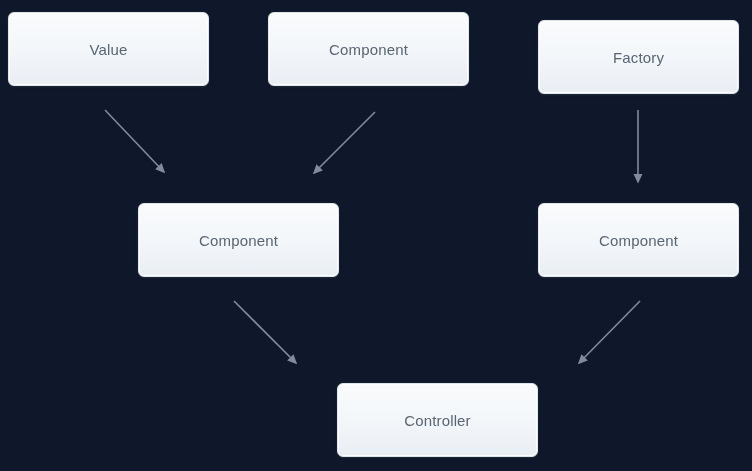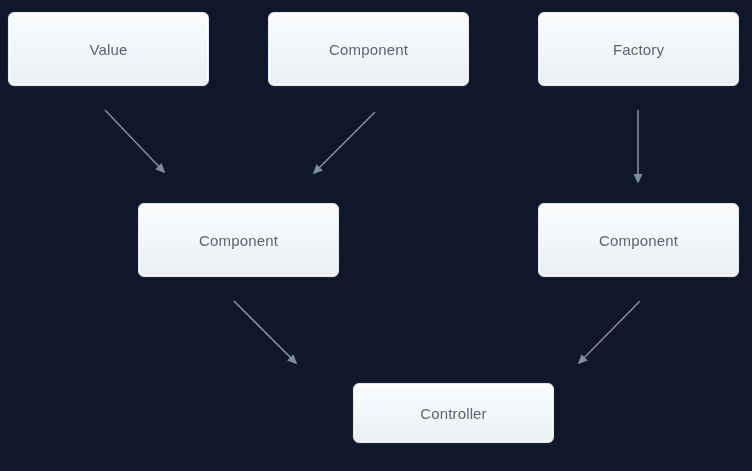--- a/index.html
+++ b/index.html
@@ -71,29 +71,29 @@
   </svg>
 
   <div class="node-box" style="left:8px; top:12px; width:201px; height:74px;">
     <span class="node-label">Value</span>
   </div>
 
   <div class="node-box" style="left:268px; top:12px; width:201px; height:74px;">
     <span class="node-label">Component</span>
   </div>
 
-  <div class="node-box" style="left:538px; top:12px; width:201px; height:74px;">
+  <div class="node-box" style="left:538px; top:20px; width:201px; height:74px;">
     <span class="node-label">Factory</span>
   </div>
 
   <div class="node-box" style="left:138px; top:203px; width:201px; height:74px;">
     <span class="node-label">Component</span>
   </div>
 
   <div class="node-box" style="left:538px; top:203px; width:201px; height:74px;">
     <span class="node-label">Component</span>
   </div>
 
-  <div class="node-box" style="left:337px; top:383px; width:201px; height:60px;margin-left:16px;">
+  <div class="node-box" style="left:337px; top:383px; width:201px; height:74px;">
     <span class="node-label">Controller</span>
   </div>
 
 </div>
 
 </body></html>

